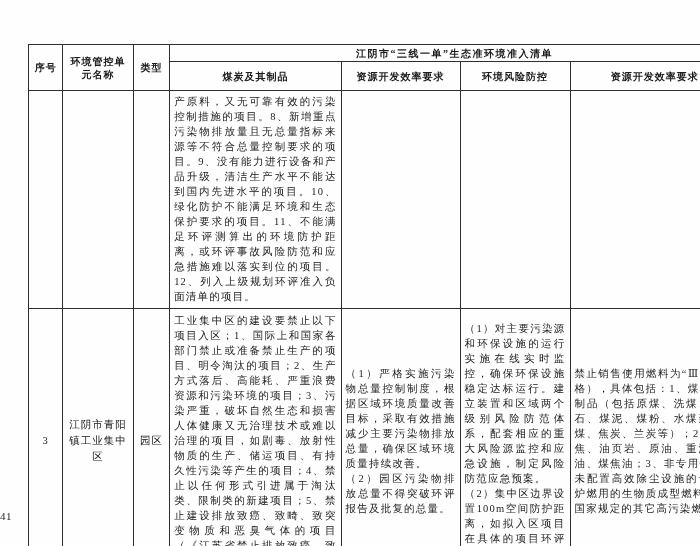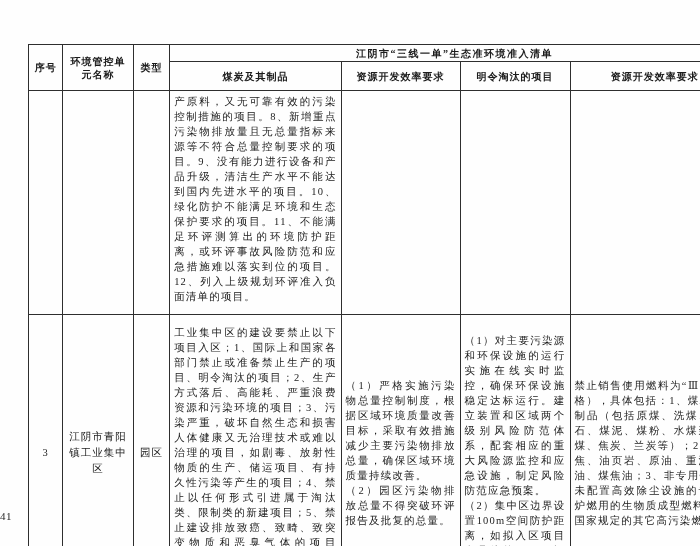--- a/index.html
+++ b/index.html
@@ -59,21 +59,21 @@
     font-size: 10.5px;
     letter-spacing: 1px;
     line-height: 16px;
     padding: 2px 4px;
   }
   td.txt {
     font-size: 10.5px;
     letter-spacing: 1.2px;
     line-height: 15px;
     text-align: justify;
-    padding: 10px 4px;
+    padding: 4px 4px;
     white-space: pre-line;
     vertical-align: middle;
     margin-left: 41px;
   }
   tr.row-a td.txt { vertical-align: top; padding-top: 3px; }
   .page-num {
     position: absolute;
     left: 0;
     top: 510px;
     width: 596px;
@@ -101,21 +101,21 @@
       <tr class="h1">
         <th rowspan="2" class="c-seq">序号</th>
         <th rowspan="2" class="c-unit" style="white-space:pre-line">环境管控单
 元名称</th>
         <th rowspan="2" class="c-type">类型</th>
         <th colspan="4" class="group">江阴市“三线一单”生态准环境准入清单</th>
       </tr>
       <tr class="h2">
         <th class="c-space">煤炭及其制品</th>
         <th class="c-poll">资源开发效率要求</th>
-        <th class="c-risk">明令淘汰的项目</th>
+        <th class="c-risk">环境风险防控</th>
         <th class="c-res">资源开发效率要求</th>
       </tr>
 
       <tr class="row-a">
         <td class="center"></td>
         <td class="center"></td>
         <td class="center"></td>
         <td class="txt">产原料，又无可靠有效的污染控制措施的项目。8、新增重点污染物排放量且无总量指标来源等不符合总量控制要求的项目。9、没有能力进行设备和产品升级，清洁生产水平不能达到国内先进水平的项目。10、绿化防护不能满足环境和生态保护要求的项目。11、不能满足环评测算出的环境防护距离，或环评事故风险防范和应急措施难以落实到位的项目。12、列入上级规划环评准入负面清单的项目。</td>
         <td class="txt"></td>
         <td class="txt"></td>

